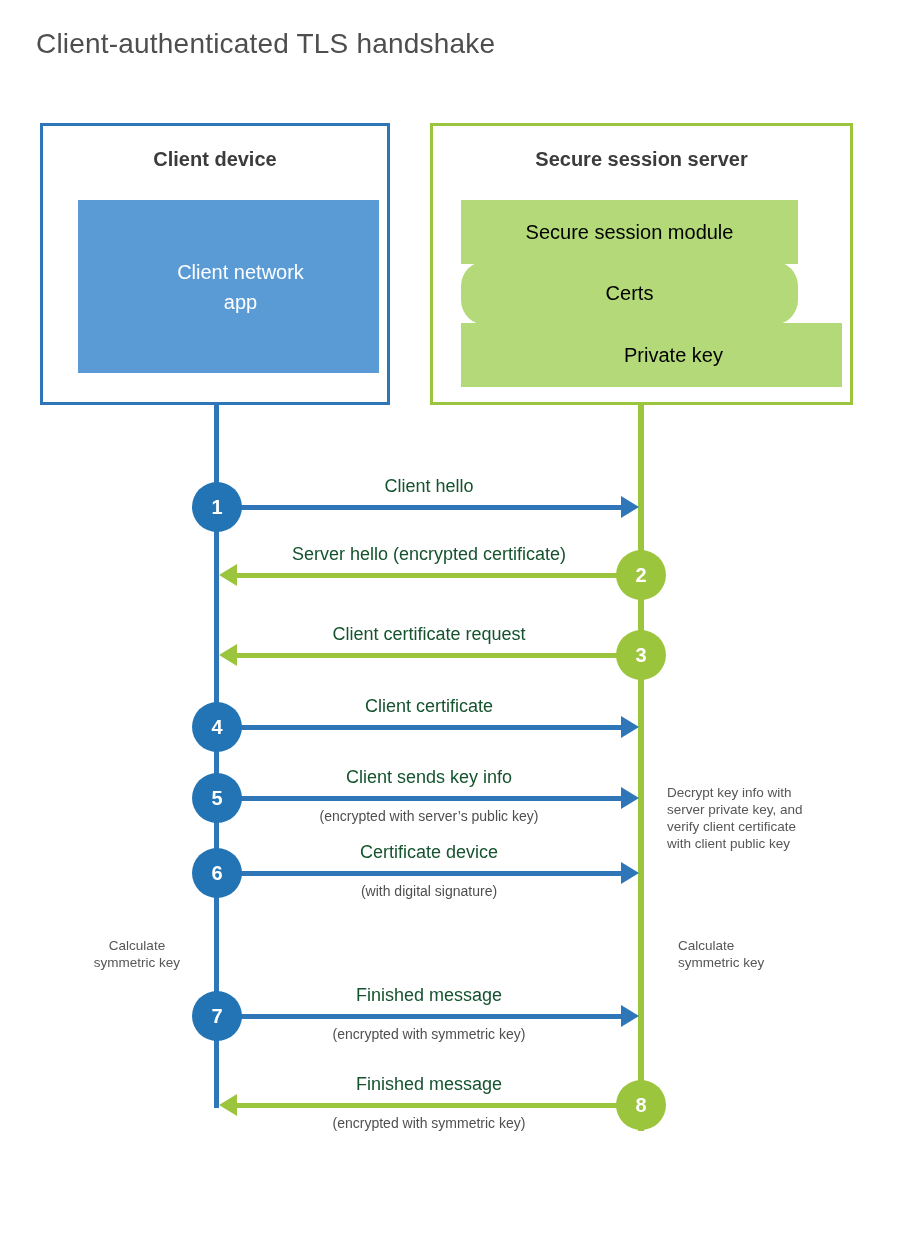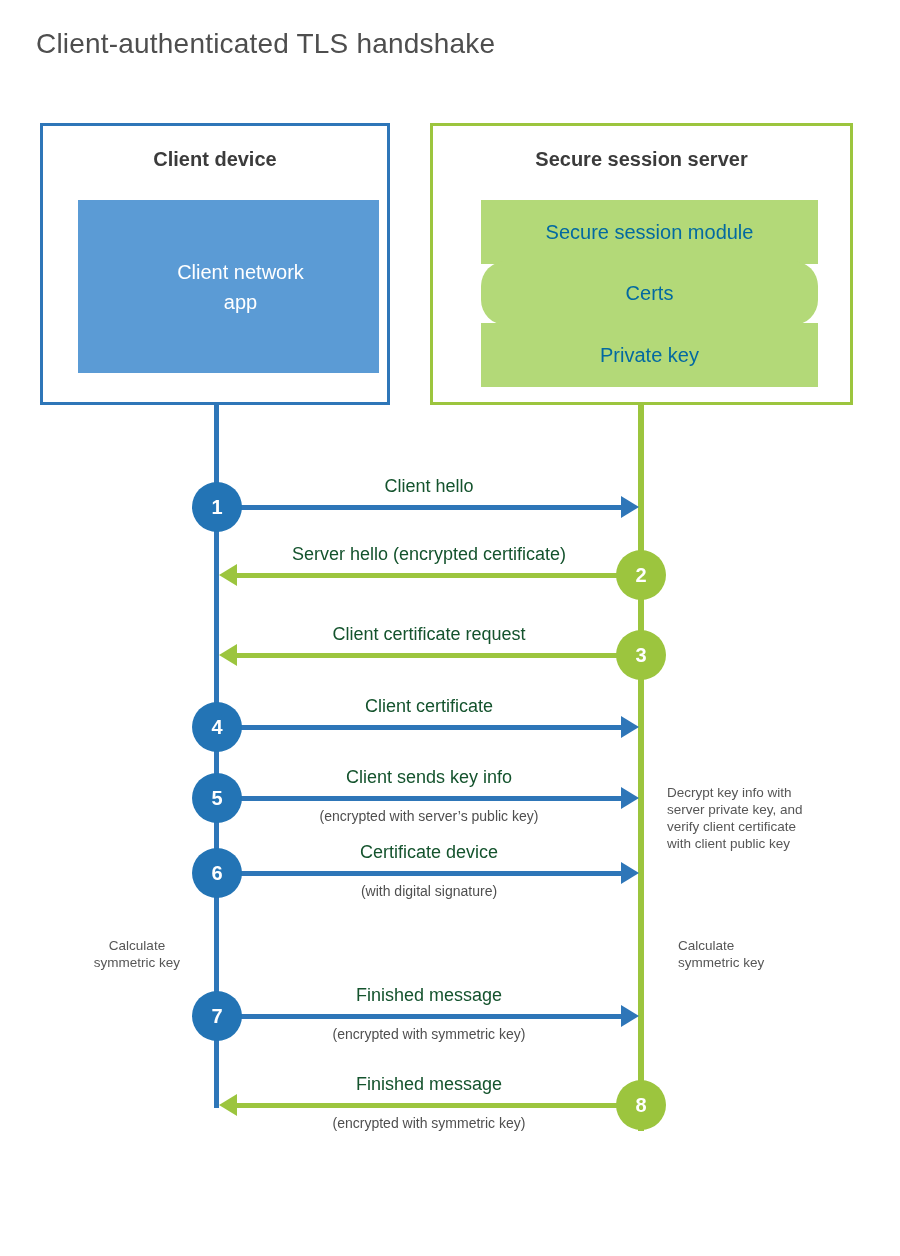--- a/index.html
+++ b/index.html
@@ -7,22 +7,22 @@
   .canvas{position:relative;width:900px;height:1256px;background:#fff;overflow:hidden;}
 
   .page-title{position:absolute;left:36px;top:28px;font-size:28px;font-weight:400;color:#4e4e4e;letter-spacing:.2px;}
 
   
   .actor{position:absolute;top:123px;height:282px;background:#fff;box-sizing:border-box;}
   .actor.client{left:40px;width:350px;border:3px solid #2e76b8;}
   .actor.server{left:430px;width:423px;border:3px solid #9cc53e;}
   .actor-title{position:absolute;left:0;right:0;top:22px;text-align:center;font-size:20px;font-weight:700;color:#3b3b3b;}
   .app-box{position:absolute;left:35px;top:74px;width:277px;height:173px;background:#5b9bd5;display:flex;align-items:center;justify-content:center;text-align:center;color:#fff;font-size:20px;line-height:1.5;white-space:pre-line;padding-left:24px;}
-  .bar{position:absolute;left:48px;width:337px;height:64px;background:#b3d978;display:flex;align-items:center;justify-content:center;color:#0369a1;font-size:20px;}
-  .bar.b0{top:74px;} .bar.b1{top:135px;border-radius:25px;} .bar.b2{top:197px;}
+  .bar{position:absolute;left:28px;width:337px;height:64px;background:#b3d978;display:flex;align-items:center;justify-content:center;color:#000000;font-size:20px;}
+  .bar.b0{top:74px;} .bar.b1{top:135px;border-radius:25px;} .bar.b2{top:197px;padding-left:44px;}
 
   
   .lifeline{position:absolute;top:404px;z-index:1;}
   .lifeline.client{left:214px;width:5px;height:704px;background:#2e76b8;}
   .lifeline.server{left:638px;width:6px;height:727px;background:#9cc53e;}
 
   
   .msg .circle{position:absolute;width:50px;height:50px;border-radius:50%;top:calc(var(--y) - 25px);display:flex;align-items:center;justify-content:center;color:#fff;font-size:20px;font-weight:700;z-index:3;}
   .msg.blue .circle{left:192px;background:#2374b5;}
   .msg.green .circle{left:616px;background:#9cc53e;}

